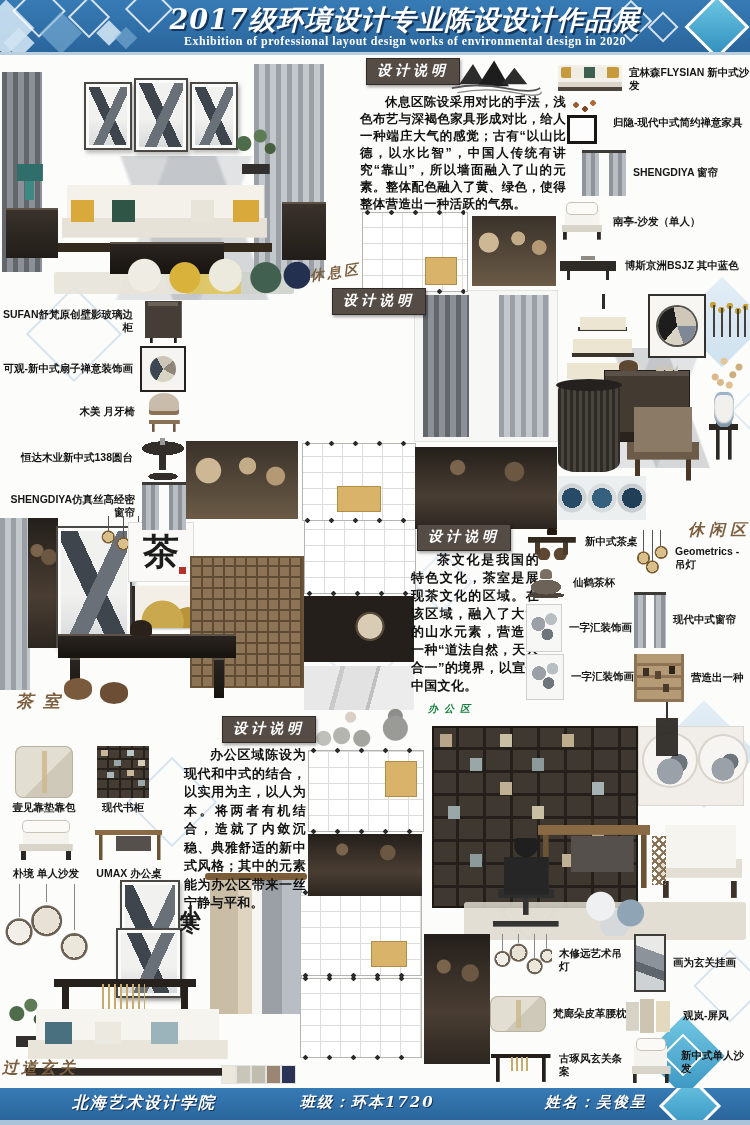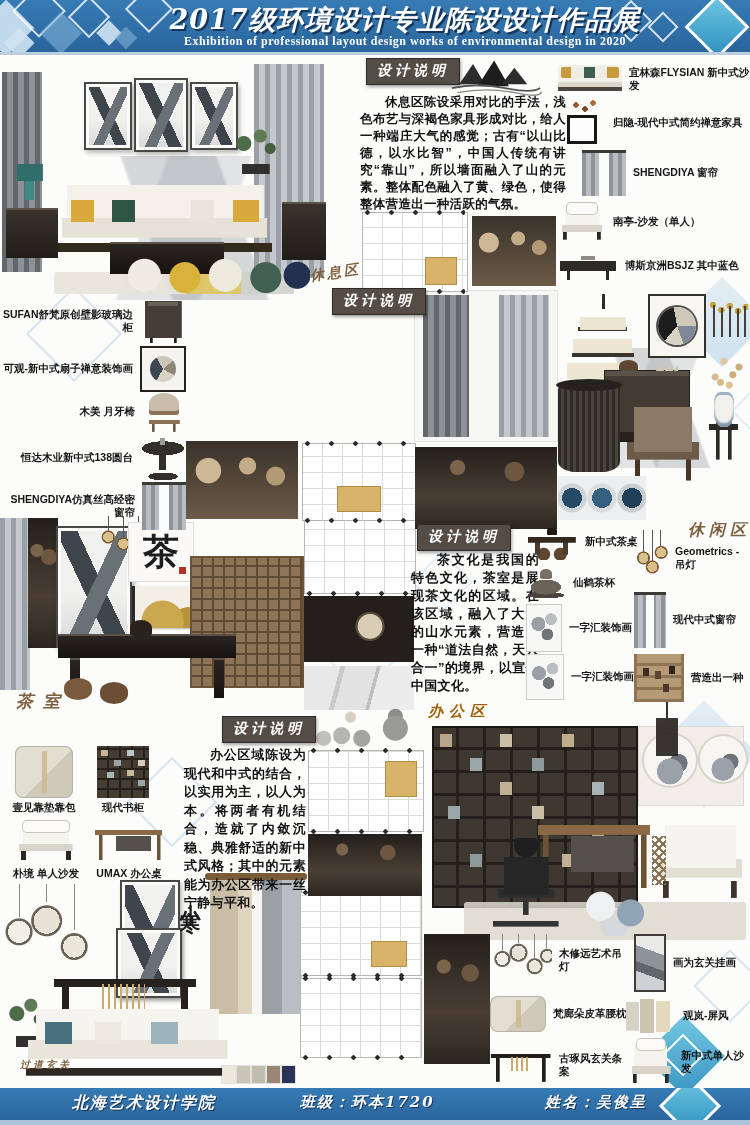--- a/index.html
+++ b/index.html
@@ -524,37 +524,37 @@
     <div class="white-panel" style="left:214px;top:24px;width:106px;height:80px;"></div>
     <div class="fan-circle" style="left:220px;top:32px;width:52px;height:52px;"></div>
     <div class="fan-circle" style="left:276px;top:34px;width:46px;height:46px;"></div>
     <div class="lantern" style="left:228px;top:0;width:30px;height:64px;"></div>
     <div class="rug2" style="left:40px;top:200px;width:282px;height:38px;"></div>
     <div class="desk-s" style="left:114px;top:116px;width:112px;height:76px;"></div>
     <div class="armchair-w" style="left:228px;top:110px;width:96px;height:94px;"></div>
     <div class="off-chair" style="left:62px;top:136px;width:80px;height:94px;"></div>
     <div class="cushion-stack" style="left:152px;top:186px;width:88px;height:48px;"></div>
   </div>
-  <div class="sec-label" style="left:428px;top:702px;font-size:15px;letter-spacing:6px;color:#a16207;">办公区</div>
+  <div class="sec-label" style="left:428px;top:702px;font-size:10px;letter-spacing:6px;color:#15803d;">办公区</div>
 
   <div class="scene" style="left:0;top:876px;width:302px;height:210px;">
     <div class="rings-big" style="left:0;top:8px;width:106px;height:92px;"></div>
     <div class="art-frame" style="left:120px;top:4px;width:56px;height:112px;">
         <div class="mtn-ink"></div>
       </div>
     <div class="art-frame" style="left:116px;top:52px;width:62px;height:66px;">
         <div class="mtn-ink"></div>
       </div>
     <div class="curtain-duo" style="left:210px;top:4px;width:92px;height:134px;"></div>
     <div class="console-s" style="left:54px;top:96px;width:142px;height:74px;"></div>
     <div class="bonsai" style="left:0;top:118px;width:56px;height:56px;"></div>
     <div class="sofa-w" style="left:24px;top:120px;width:208px;height:86px;"></div>
   </div>
   <div class="calli-vert" style="left:176px;top:888px;height:72px;">小寒</div>
-  <div class="sec-label" style="left:20px;top:1058px;font-size:10px;letter-spacing:3px;">过道玄关</div>
+  <div class="sec-label" style="left:2px;top:1058px;font-size:16px;letter-spacing:3px;">过道玄关</div>
   <div class="swatch" style="left: 222px; top: 1066px; background: rgb(236, 233, 220);"></div>
   <div class="swatch" style="left: 237px; top: 1066px; background: rgb(200, 198, 184);"></div>
   <div class="swatch" style="left: 252px; top: 1066px; background: rgb(192, 189, 174);"></div>
   <div class="swatch" style="left: 267px; top: 1066px; background: rgb(155, 133, 115);"></div>
   <div class="swatch" style="left: 282px; top: 1066px; background: rgb(42, 51, 86);"></div>
 
   <div class="scene" style="left:298px;top:888px;width:194px;height:202px;">
     <div class="plan" style="left:2px;top:4px;width:120px;height:82px;">
       <div class="tanblock" style="left:70px;top:48px;width:34px;height:24px;"></div>
     </div>

